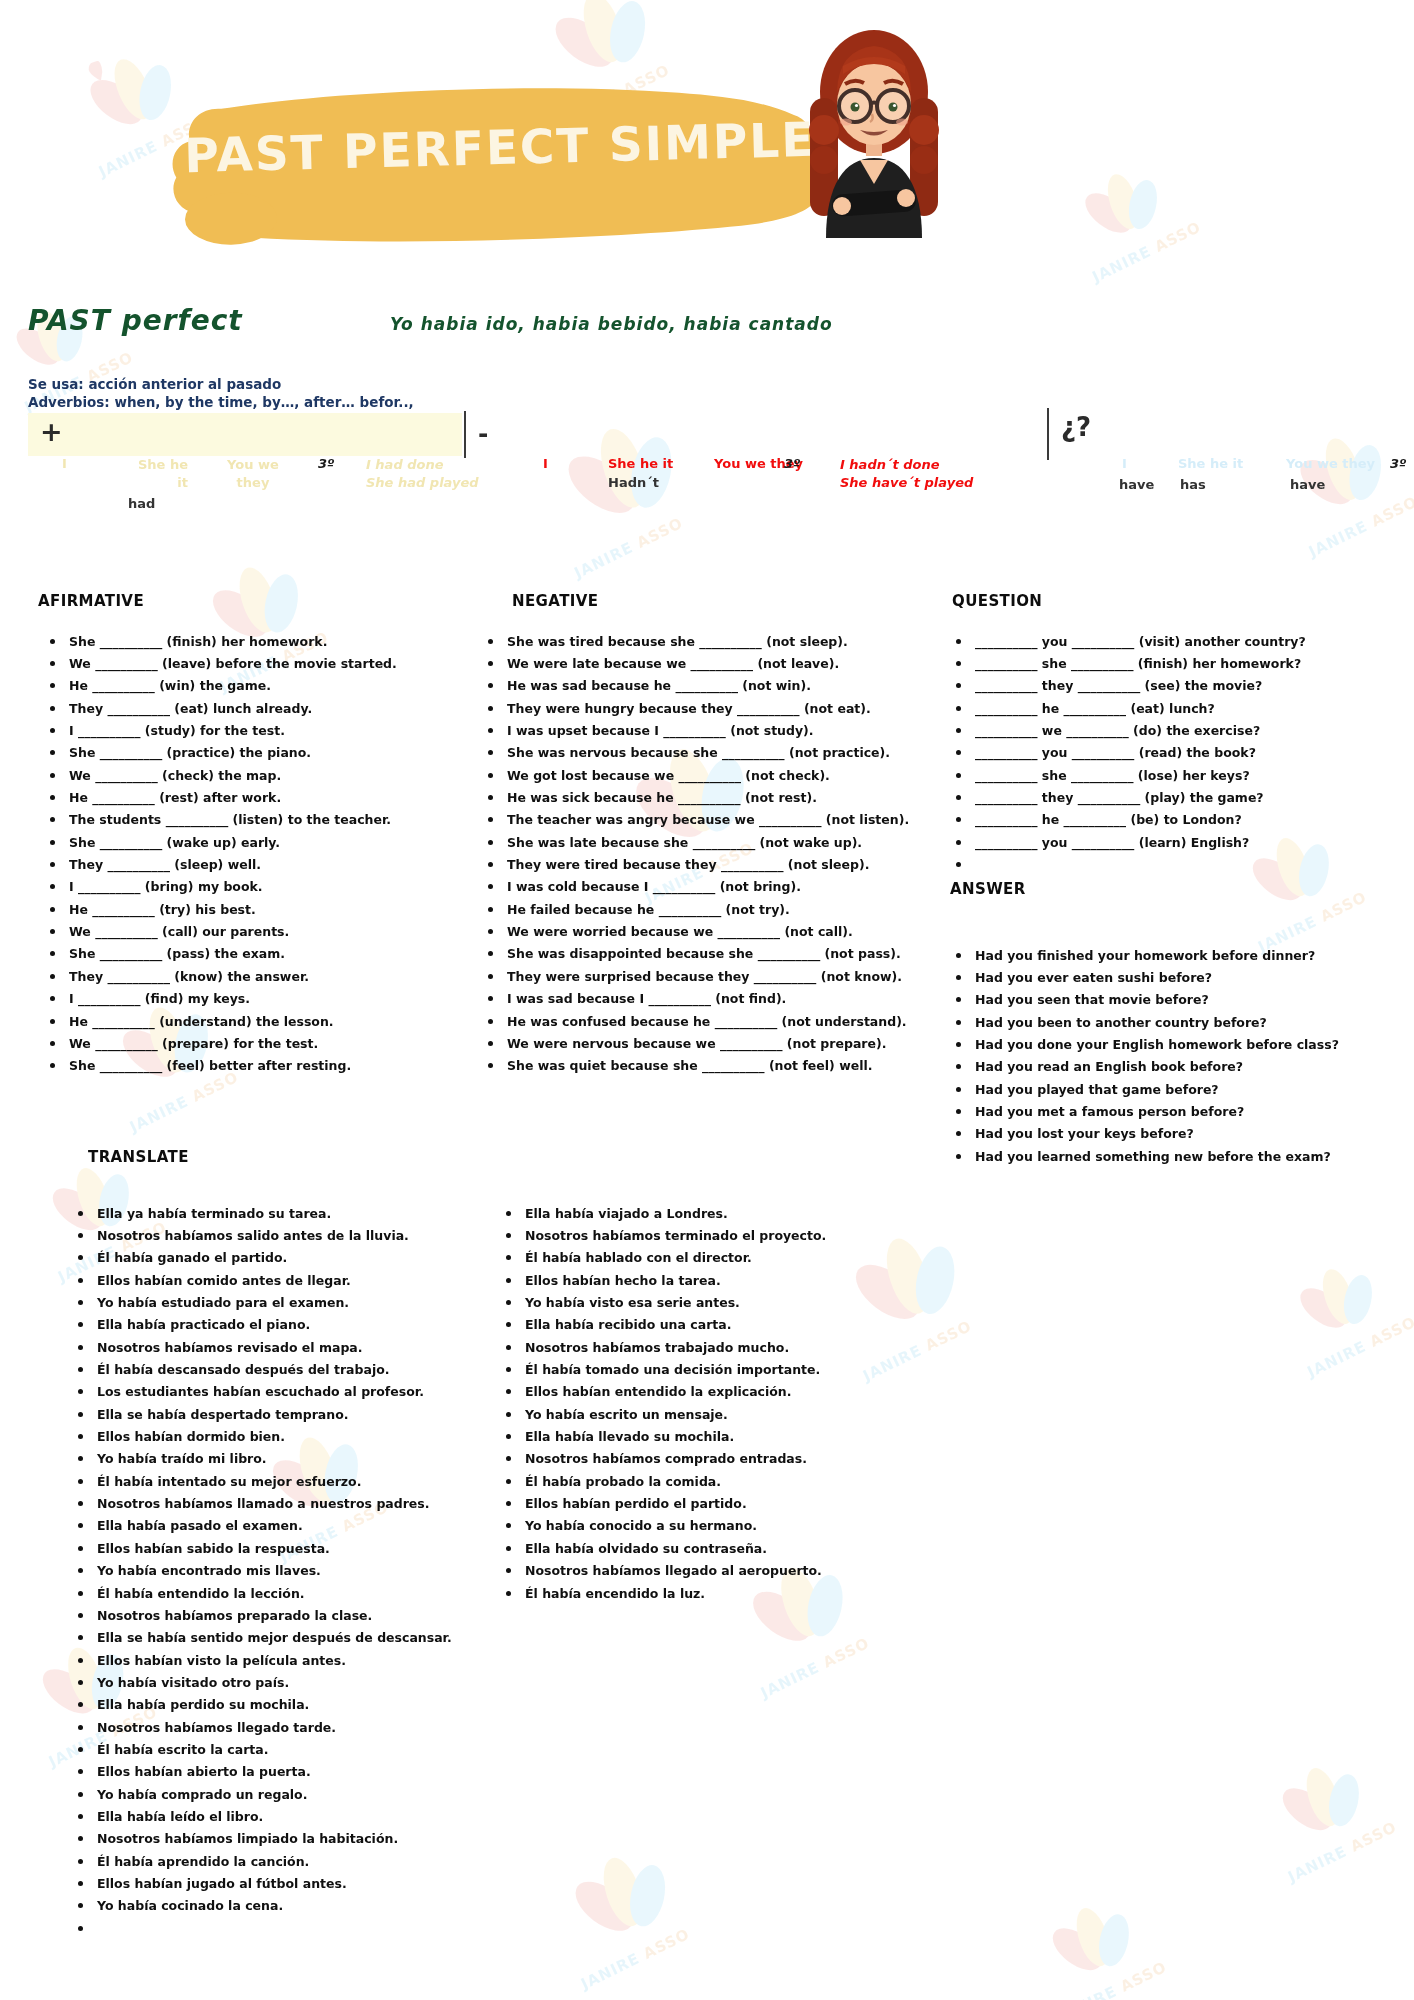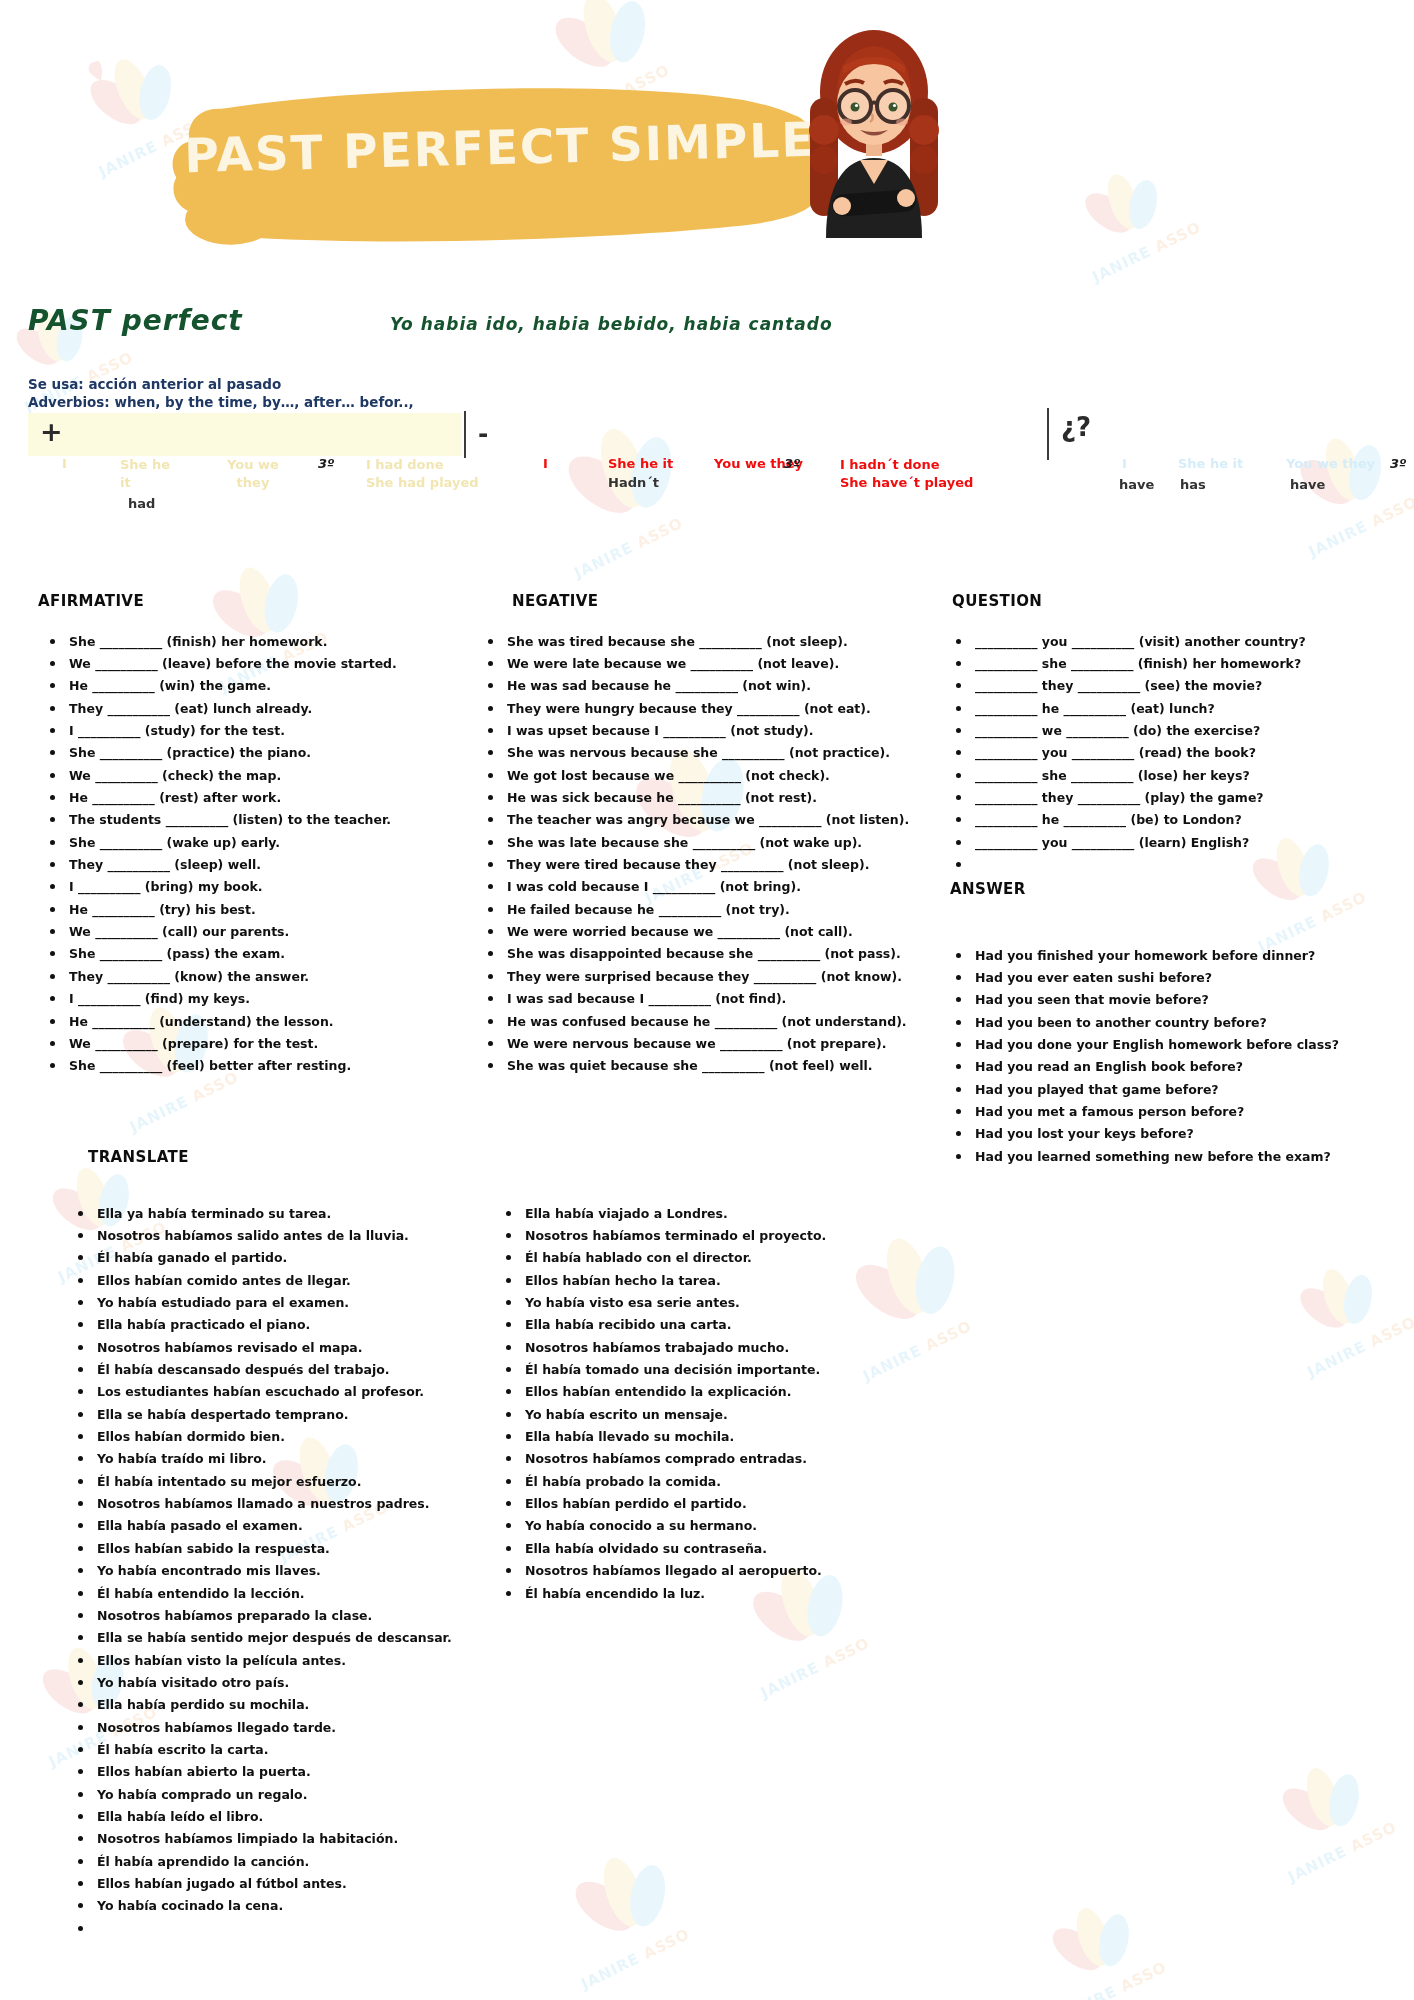--- a/index.html
+++ b/index.html
@@ -43,21 +43,21 @@
   .vbar{width:2px;background:#3a3a3a;}
   #bar1{left:464px;top:411px;height:47px;}
   #bar2{left:1047px;top:408px;height:52px;}
 
   .frow{font-size:13px;font-weight:bold;white-space:nowrap;}
   .faintY{color:#F1E6B2;}
   .faintC{color:#D5EDF9;}
   .redtxt{color:#F10D0D;}
   .darktxt{color:#333;}
   .ord{color:#1b1b1b;font-style:italic;font-weight:bold;font-size:13px;}
-  .exa{line-height:18px;}
+  .exa{font-style:italic;line-height:18px;}
 
   
   .sechead{font-size:15px;font-weight:800;letter-spacing:.4px;color:#0d0d0d;white-space:nowrap;}
 
   
   ul.wlist{list-style:none;margin:0;padding:0;}
   ul.wlist li{display:flex;align-items:center;height:22.35px;white-space:nowrap;}
   ul.wlist .dot{width:5px;height:5px;border-radius:50%;background:#111;flex:0 0 5px;
                 margin-right:14px;margin-left:8px;}
   ul.wlist .txt{font-size:12.5px;font-weight:700;color:#101010;}
@@ -272,21 +272,21 @@
   <div class="abs navy" id="adverbs">Adverbios: when, by the time, by…, after… befor..,</div>
 
   <div class="abs" id="ybox"></div>
   <div class="abs sign" id="plus-sign">+</div>
   <div class="abs vbar" id="bar1"></div>
   <div class="abs sign" id="minus-sign">-</div>
   <div class="abs vbar" id="bar2"></div>
   <div class="abs sign" id="q-sign">¿?</div>
 
   <div class="abs frow faintY" style="left:62px;top:456px">I</div>
-  <div class="abs frow faintY" style="left:120px;top:456px;text-align:left;width:60px;line-height:18px">
+  <div class="abs frow faintY" style="left:128px;top:456px;text-align:right;width:60px;line-height:18px">
     <span>She he</span><br><span>it</span>
   </div>
   <div class="abs frow faintY" style="left:222px;top:456px;text-align:center;width:62px;line-height:18px">
     <span>You we</span><br><span>they</span>
   </div>
   <div class="abs ord" style="left:318px;top:456px">3º</div>
   <div class="abs frow faintY exa" style="left:366px;top:456px">
     <span>I had done</span><br><span>She  had played</span>
   </div>
   <div class="abs frow darktxt" style="left:128px;top:496px">had</div>

